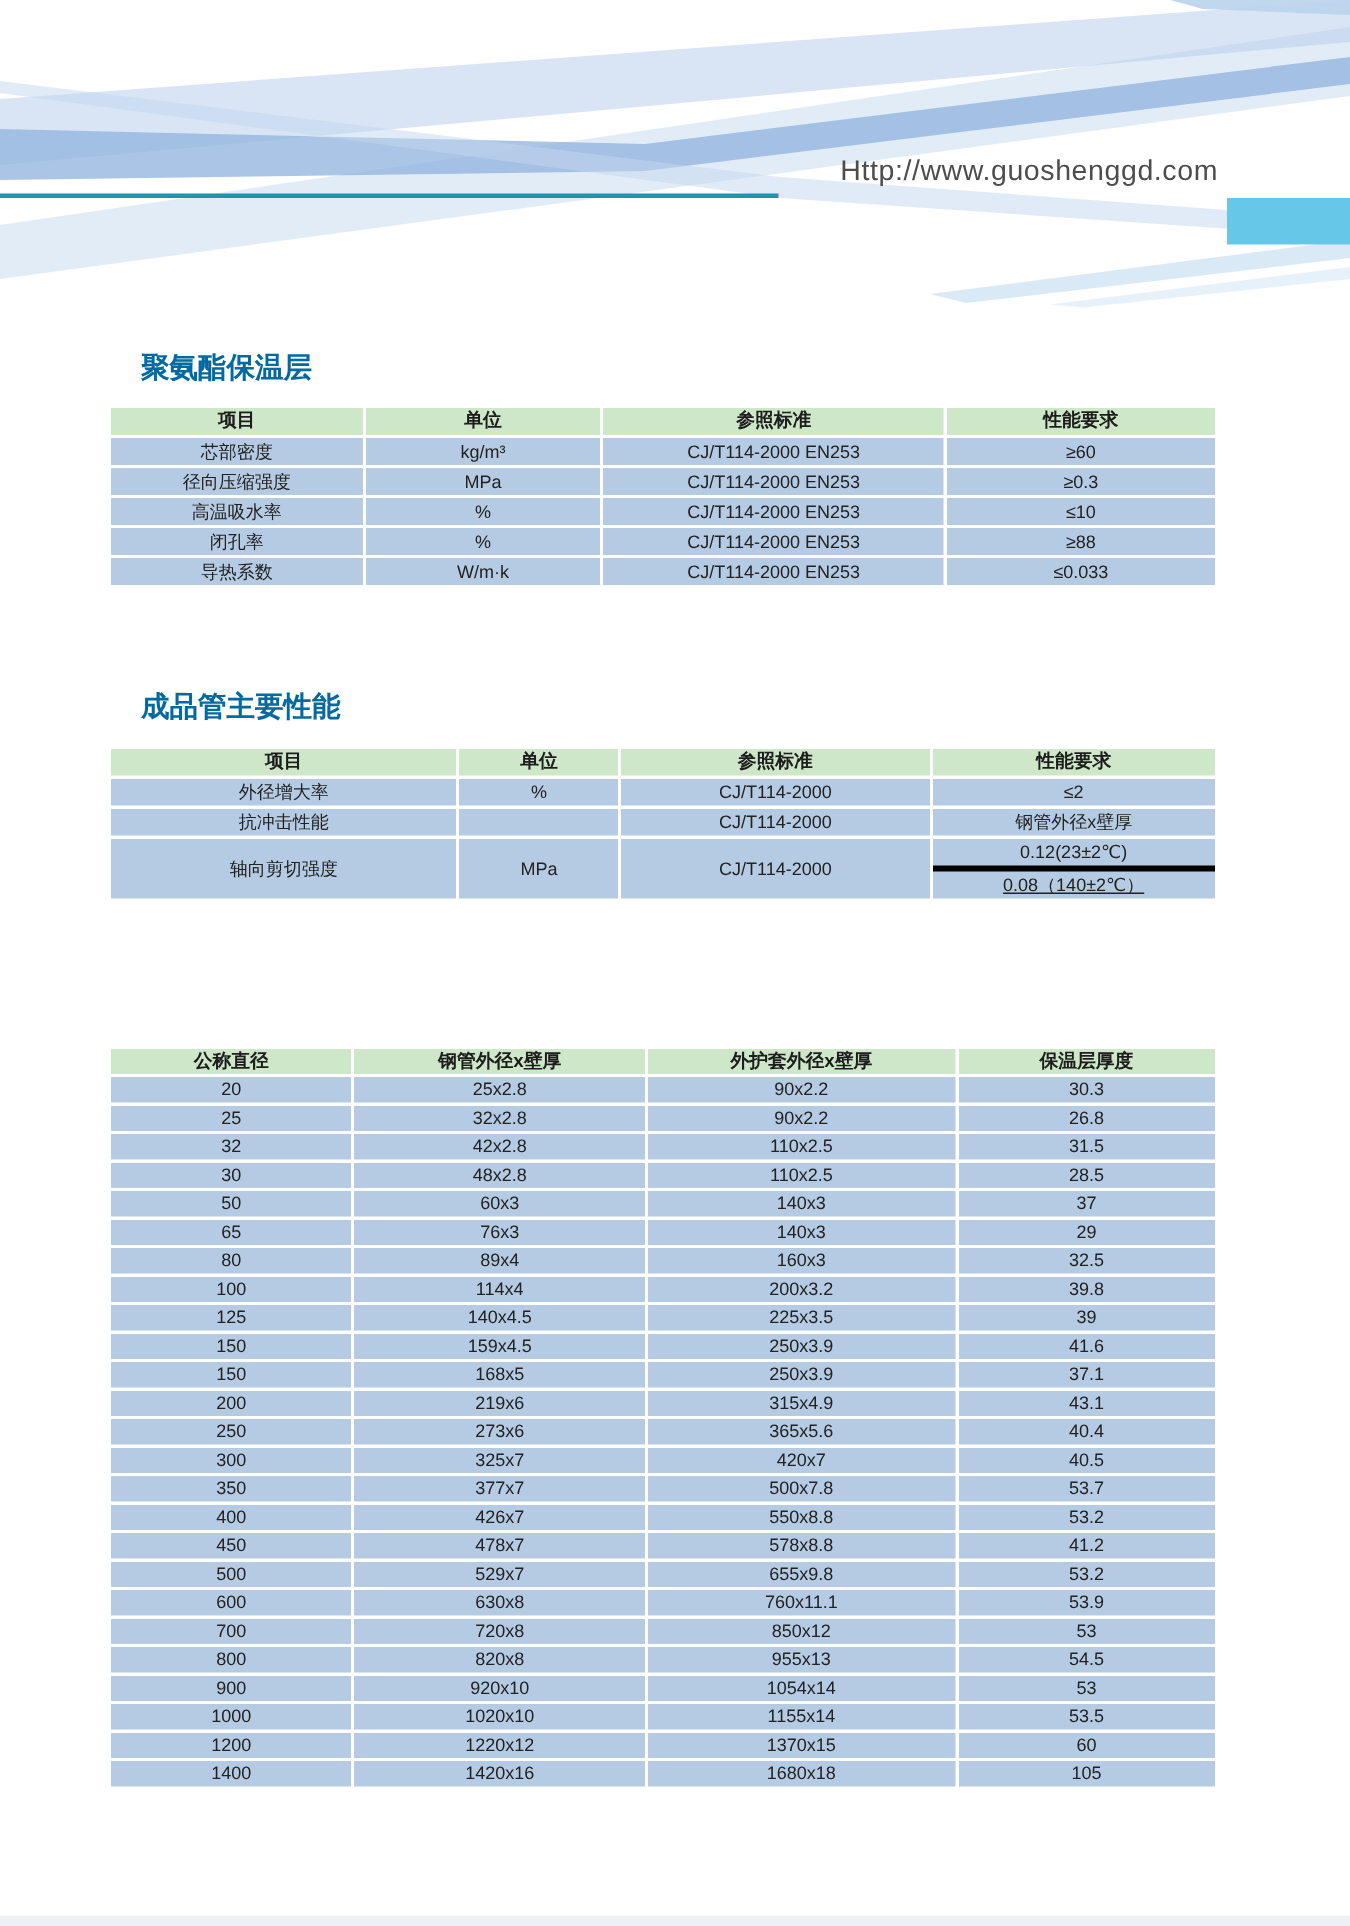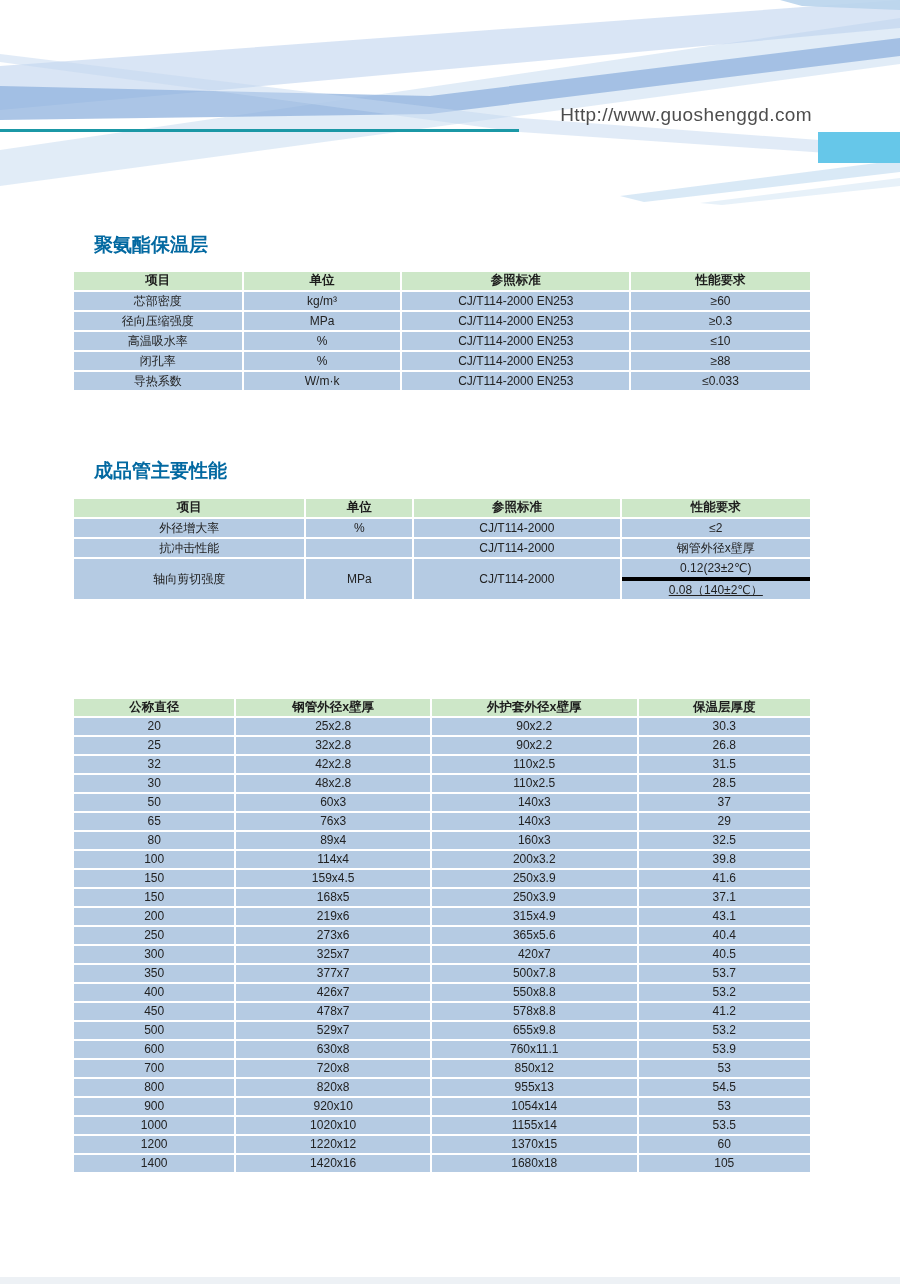--- a/index.html
+++ b/index.html
@@ -217,20 +217,26 @@
           <td>160x3</td>
           <td>32.5</td>
         </tr>
         <tr>
           <td>100</td>
           <td>114x4</td>
           <td>200x3.2</td>
           <td>39.8</td>
         </tr>
         <tr>
+          <td>125</td>
+          <td>140x4.5</td>
+          <td>225x3.5</td>
+          <td>39</td>
+        </tr>
+        <tr>
           <td>150</td>
           <td>159x4.5</td>
           <td>250x3.9</td>
           <td>41.6</td>
         </tr>
         <tr>
           <td>150</td>
           <td>168x5</td>
           <td>250x3.9</td>
           <td>37.1</td>

